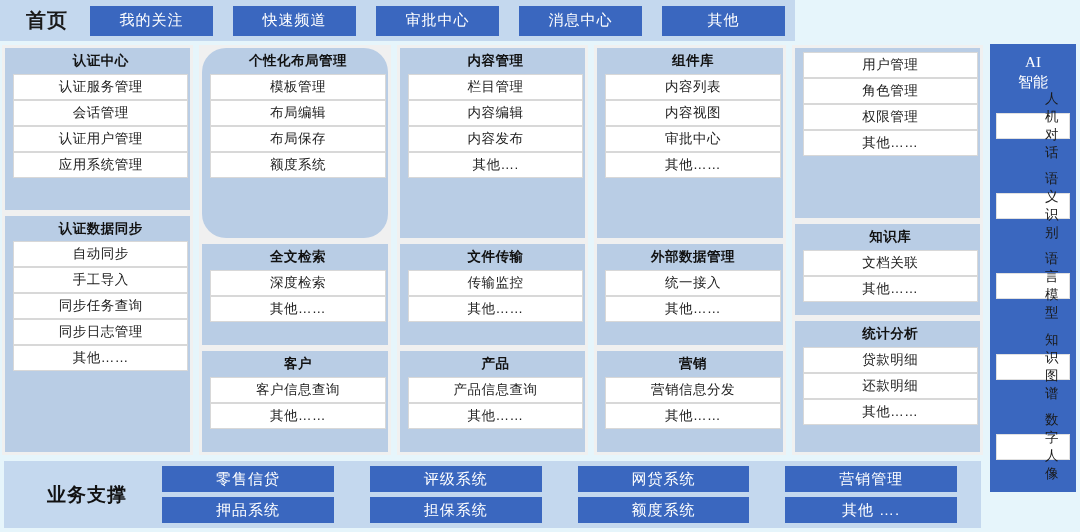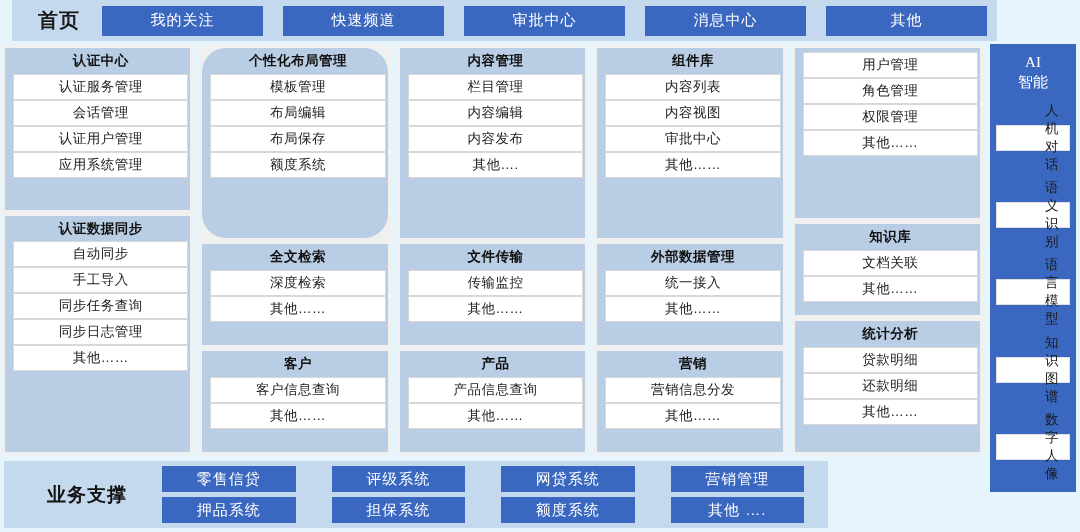--- a/index.html
+++ b/index.html
@@ -15,23 +15,23 @@
     width: 1080px;
     height: 532px;
     background: #e6f5fb;
     overflow: hidden;
     box-sizing: border-box;
   }
 
   
   .topbar {
     position: absolute;
-    left: 12px;
+    left: 0;
     top: 0;
-    width: 985px;
+    width: 795px;
     height: 41px;
     background: #c4d8ee;
     display: flex;
     align-items: center;
     box-sizing: border-box;
     padding: 0 4px;
   }
   .home-title {
     width: 86px;
     flex: 0 0 86px;
@@ -130,21 +130,21 @@
     flex-direction: column;
     align-items: center;
     box-sizing: border-box;
     padding: 8px 6px 10px 6px;
   }
   .ai-title {
     color: #ffffff;
     font-size: 15px;
     text-align: center;
     line-height: 1.35;
-    margin-bottom: 32px;
+    margin-bottom: 20px;
     font-family: "Liberation Serif", "DejaVu Serif", serif;
   }
   .ai-title .ai-line2 { font-family: "Liberation Sans", sans-serif; }
   .ai-items {
     width: 100%;
     flex: 1 1 auto;
     display: flex;
     flex-direction: column;
     justify-content: space-between;
     padding-bottom: 22px;
@@ -163,21 +163,21 @@
     cursor: pointer;
     letter-spacing: 0.5px;
     padding-left: 48px;
   }
 
   
   .bizbar {
     position: absolute;
     left: 4px;
     top: 461px;
-    width: 824px;
+    width: 977px;
     height: 67px;
     background: #c4d8ee;
     display: flex;
     align-items: center;
     box-sizing: border-box;
     padding: 13px 8px;
   }
   .biz-label {
     flex: 0 0 150px;
     text-align: center;

